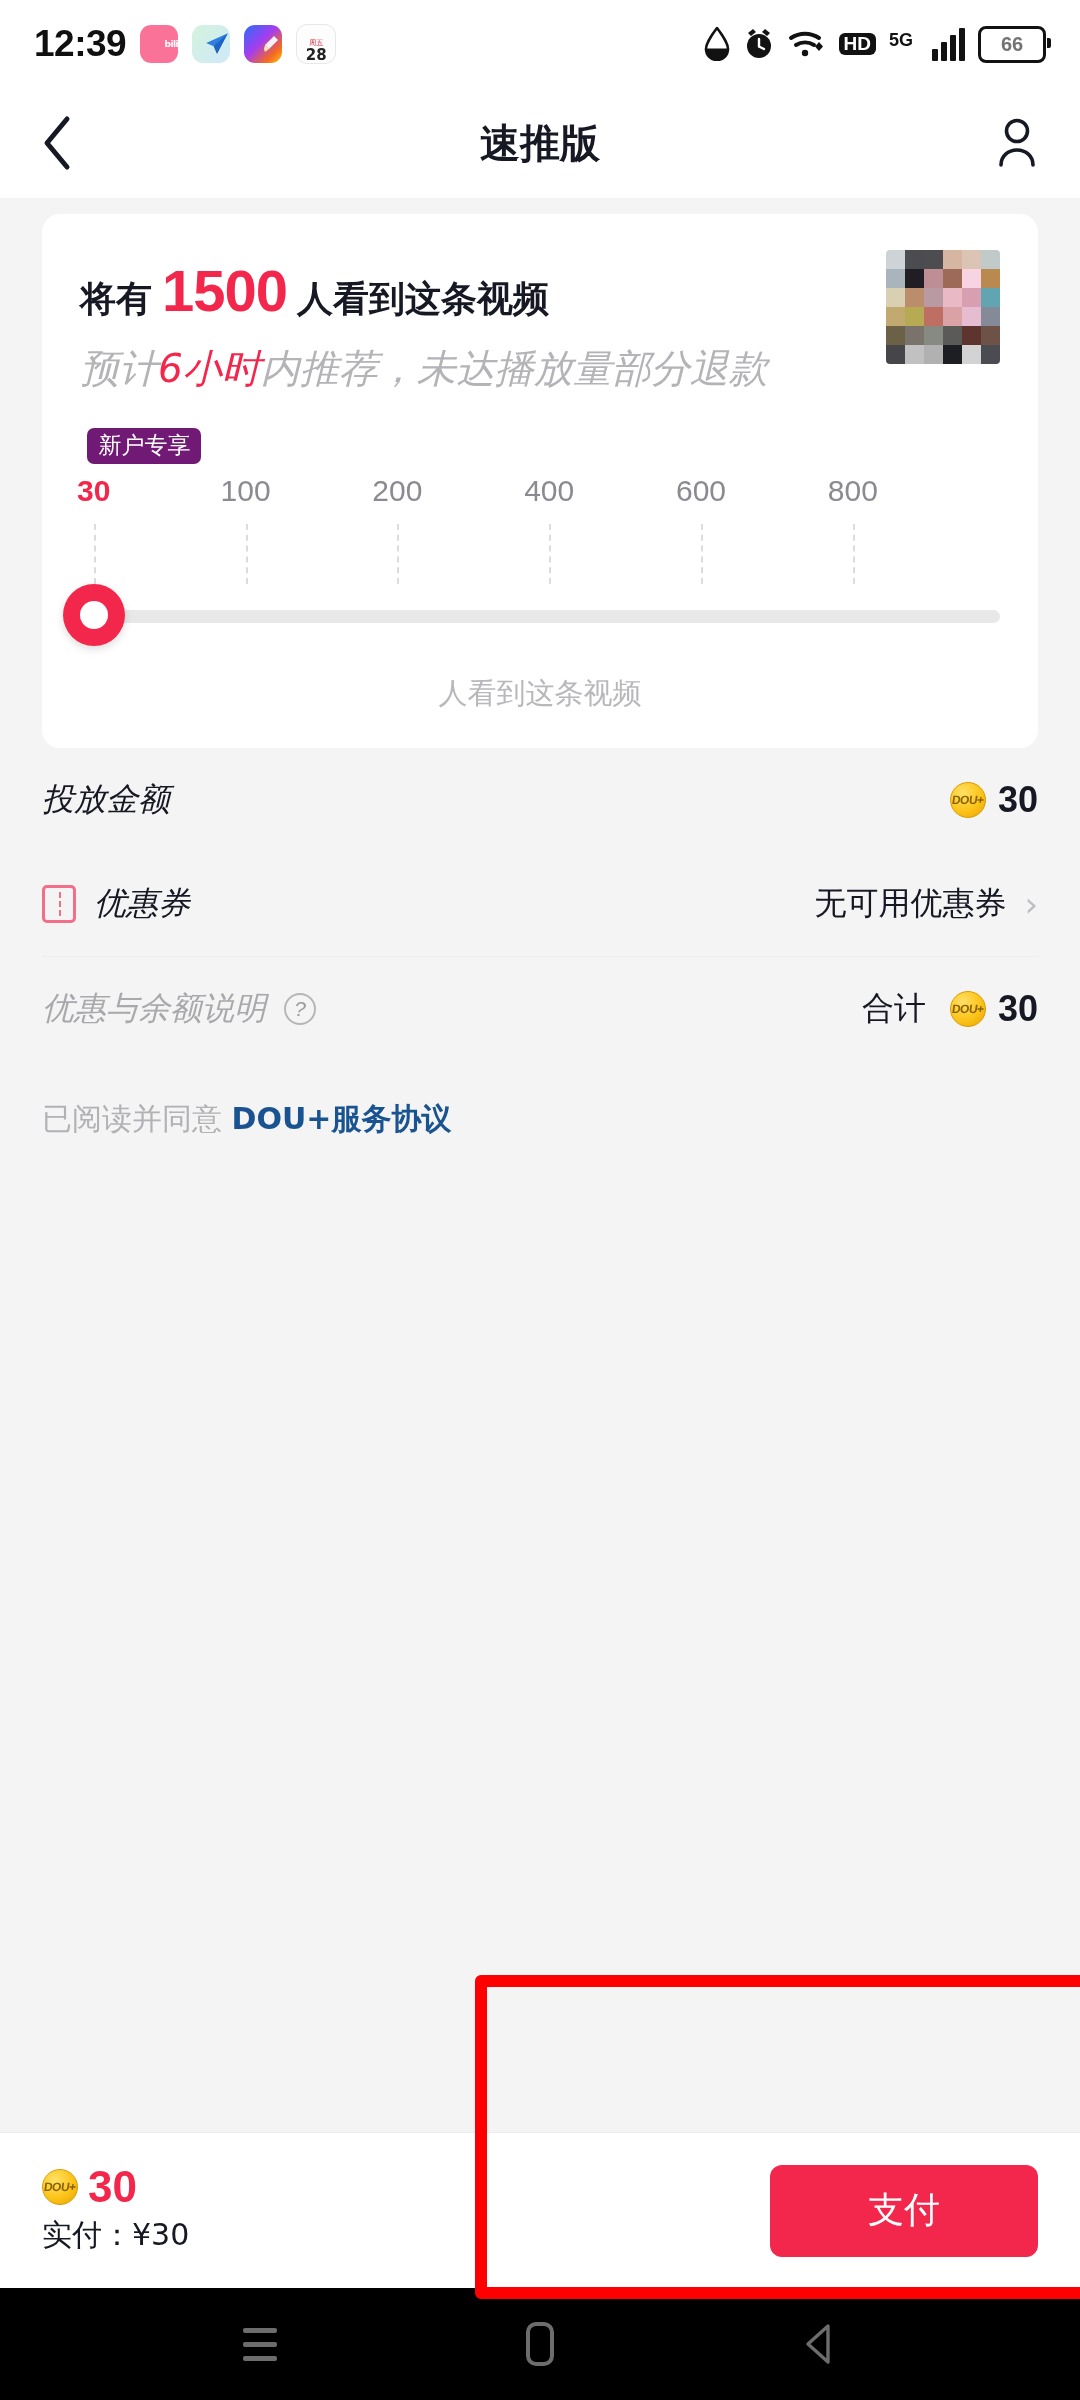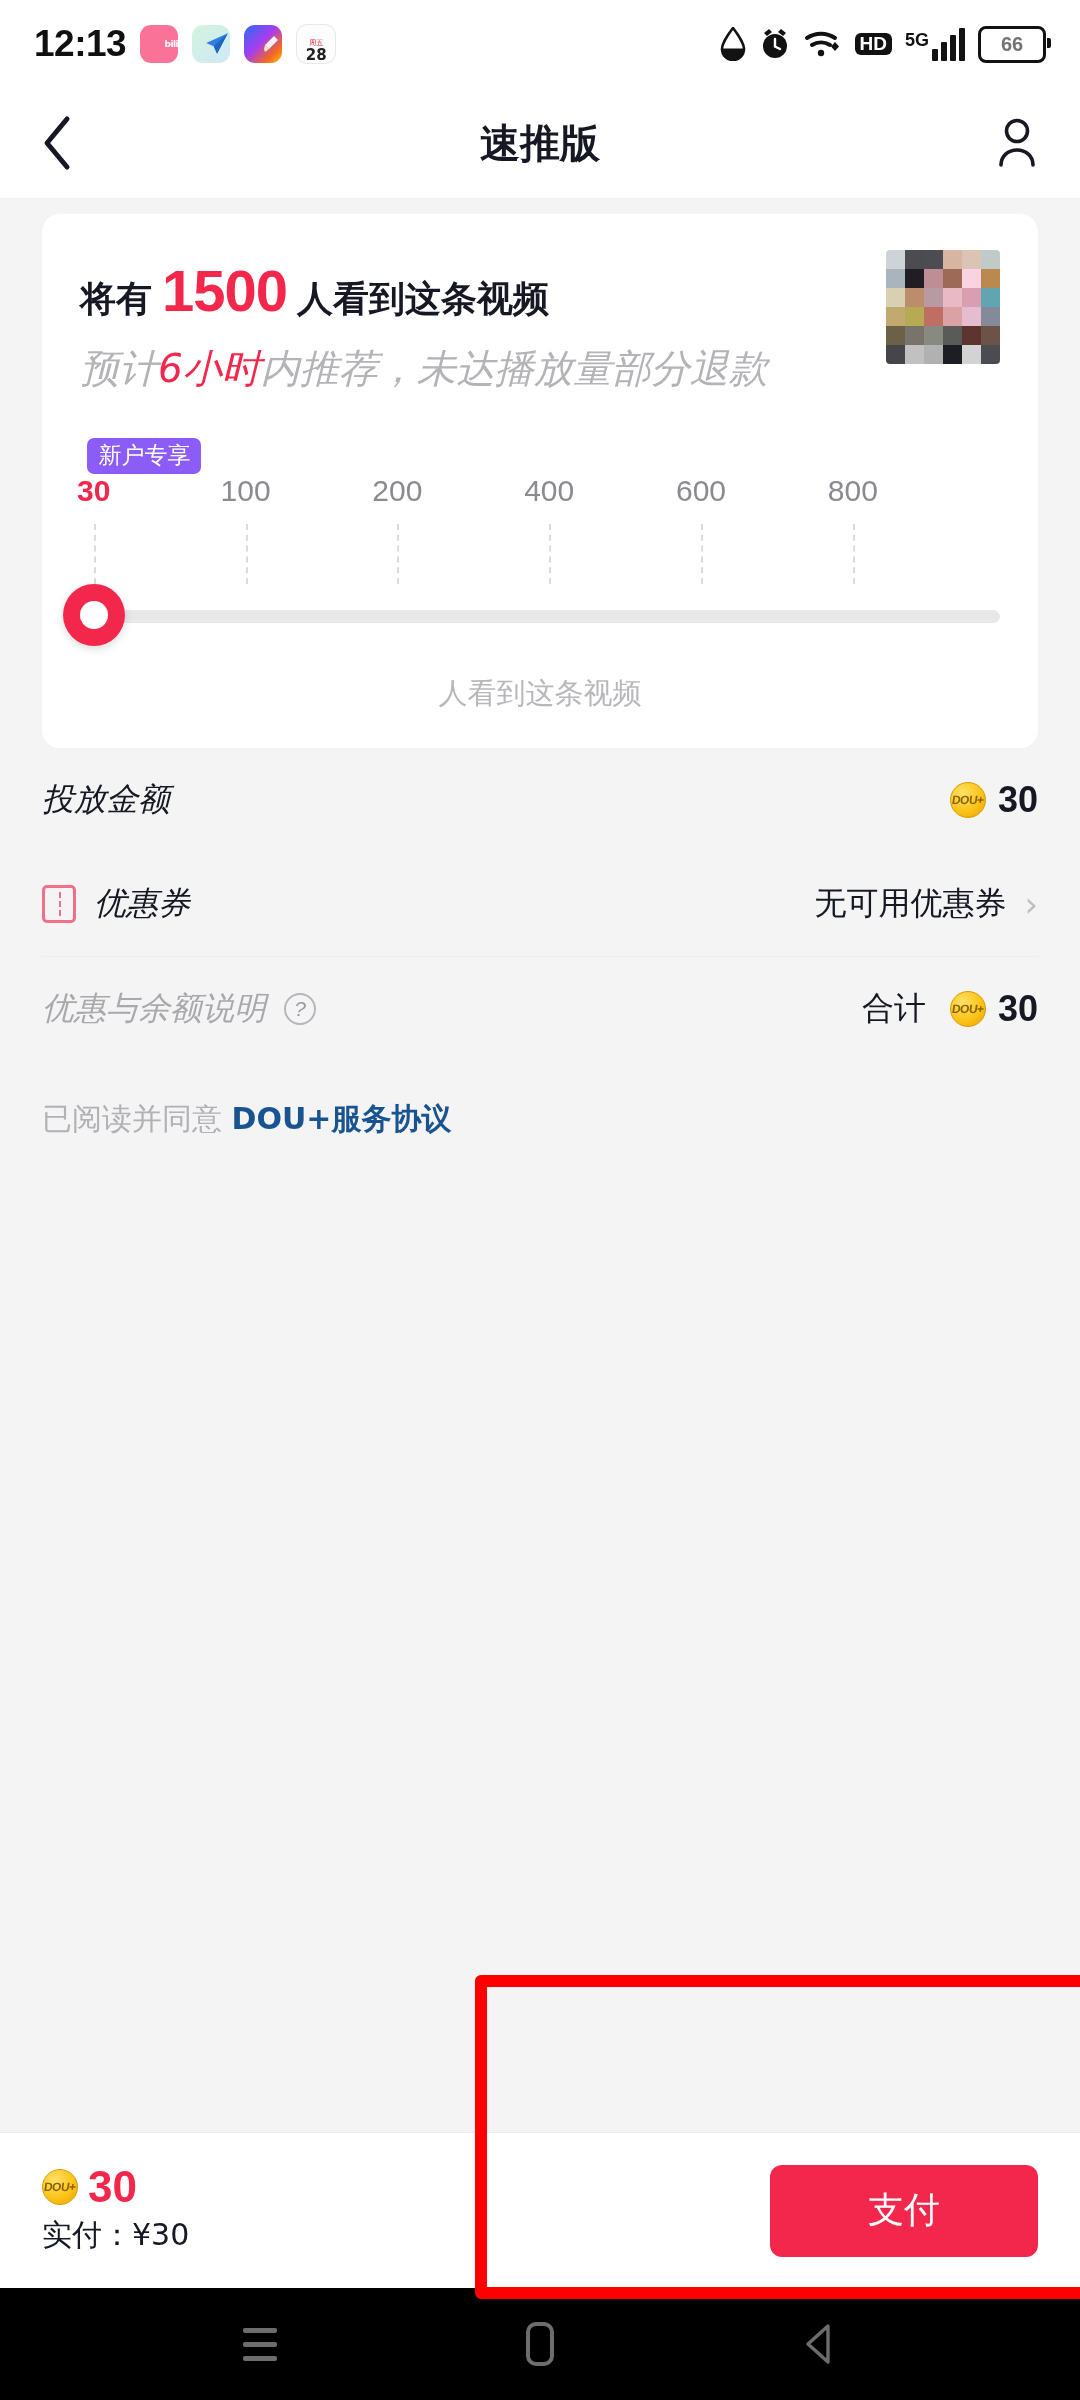--- a/index.html
+++ b/index.html
@@ -91,21 +91,21 @@
   .hd-box {
     background: #121212;
     color: #fff;
     border-radius: 6px;
     font-size: 19px;
     font-weight: 700;
     padding: 1px 5px 2px;
     line-height: 1.05;
     font-family: "Liberation Sans", sans-serif;
   }
-  .sig-wrap { display: flex; align-items: flex-end; gap: 3px; }
+  .sig-wrap { display: flex; align-items: flex-end; gap: 19px; }
   .five-g {
     font-size: 18px;
     font-weight: 700;
     color: #121212;
     line-height: 1;
     margin-bottom: 12px;
     font-family: "Liberation Sans", sans-serif;
   }
   .bars { display: flex; align-items: flex-end; gap: 3px; }
   .bars i { display: block; width: 6px; background: #121212; border-radius: 1px; }
@@ -212,29 +212,28 @@
     grid-template-columns: repeat(6, 1fr);
     grid-template-rows: repeat(6, 1fr);
   }
   .thumb i { display: block; }
 
   
   .slider-zone { margin-top: 34px; position: relative; padding-bottom: 4px; }
   .badge-row { height: 46px; position: relative; }
   .badge {
     position: absolute;
-    background: #8b5cf6;
+    background: #701a75;
     color: #ffffff;
     font-size: 23px;
     border-radius: 7px;
     padding: 6px 11px 7px;
     white-space: nowrap;
     line-height: 1;
     transform: translateX(-50%);
-    margin-top: 10px;
   }
   .ticks { position: relative; height: 50px; }
   .tick-label {
     position: absolute;
     transform: translateX(-50%);
     font-size: 30px;
     color: #8a8a91;
     font-family: "Liberation Sans", sans-serif;
     top: 0;
   }
@@ -442,21 +441,21 @@
     z-index: 50;
   }
 </style>
 </head>
 <body>
 
 <div class="phone">
 
   <div class="statusbar">
     <div class="sb-left">
-      <div class="sb-clock">12:13</div>
+      <div class="sb-clock">12:39</div>
       <div class="sb-app app-bili">
         <span>bili</span>
       </div>
       <div class="sb-app app-plane">
         <svg viewBox="0 0 24 24" aria-hidden="true">
             <path d="M22 2L2 11l7 3 3 7 10-19z" fill="#2f7fe0"></path>
             <path d="M22 2L9 14l3 7 10-19z" fill="#1f63c4"></path>
           </svg>
       </div>
       <div class="sb-app app-grad">

